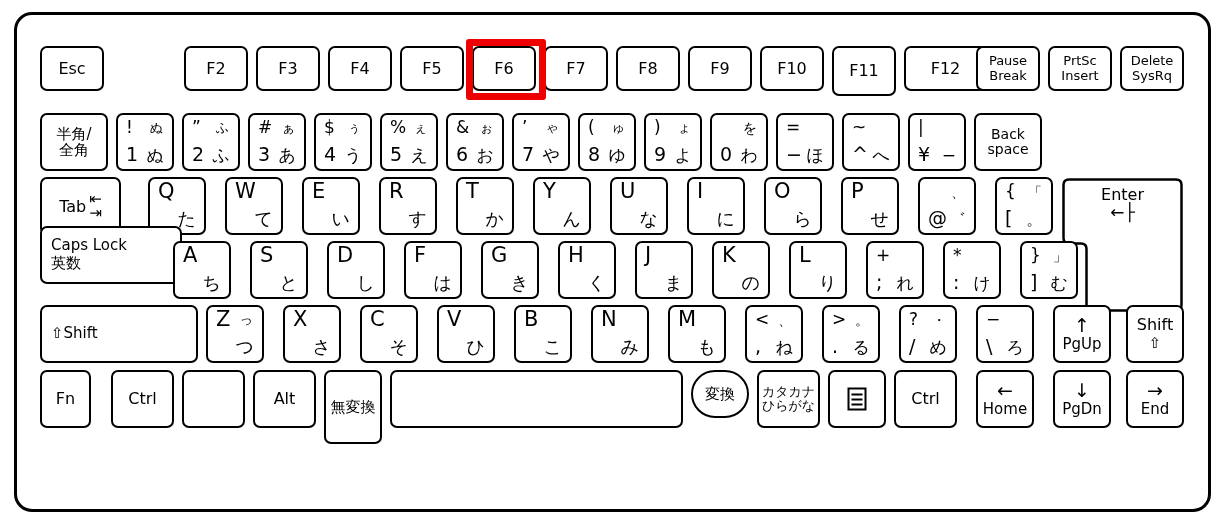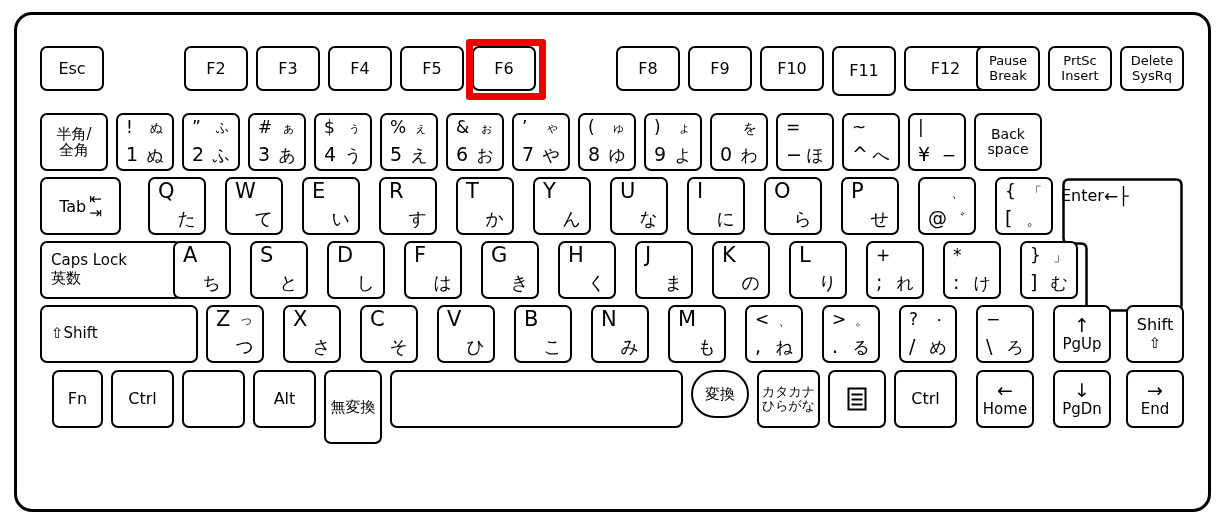--- a/index.html
+++ b/index.html
@@ -114,20 +114,21 @@
   }
   .enter-shape {
     position: absolute;
     inset: 0;
   }
   .enter-label {
     position: absolute;
     left: 0; right: 0;
     top: 10px;
     display: flex;
+    flex-direction: column;
     align-items: center;
     line-height: 1.0;
     font-size: 16px;
     z-index: 2;
   }
   .enter-arrow {
     font-size: 17px;
     margin-top: 1px;
   }
 
@@ -205,20 +206,23 @@
       <span class="lbl-center">F3</span>
     </div>
     <div class="key" style="left:311px; top:31px; width:64px; height:45px;">
       <span class="lbl-center">F4</span>
     </div>
     <div class="key" style="left:383px; top:31px; width:64px; height:45px;">
       <span class="lbl-center">F5</span>
     </div>
     <div class="key" style="left:455px; top:31px; width:64px; height:45px;">
       <span class="lbl-center">F6</span>
+    </div>
+    <div class="key" style="left:527px; top:31px; width:64px; height:45px;">
+      <span class="lbl-center">F7</span>
     </div>
     <div class="key" style="left:599px; top:31px; width:64px; height:45px;">
       <span class="lbl-center">F8</span>
     </div>
     <div class="key" style="left:671px; top:31px; width:64px; height:45px;">
       <span class="lbl-center">F9</span>
     </div>
     <div class="key" style="left:743px; top:31px; width:64px; height:45px;">
       <span class="lbl-center">F10</span>
     </div>
@@ -392,21 +396,21 @@
     <div class="enter-key" style="left:1044px; top:162px; width:123px; height:136px;">
       <svg class="enter-shape" viewBox="0 0 123 136" preserveAspectRatio="none">
         <path d="M 8 2.5 L 115 2.5 Q 120.5 2.5 120.5 8 L 120.5 128 Q 120.5 133.5 115 133.5 L 31 133.5 Q 25.5 133.5 25.5 128 L 25.5 72 Q 25.5 66.5 20 66.5 L 8 66.5 Q 2.5 66.5 2.5 61 L 2.5 8 Q 2.5 2.5 8 2.5 Z" fill="#ffffff" stroke="#000000" stroke-width="2.5" stroke-linejoin="round"></path>
       </svg>
       <span class="enter-label">
         <span>Enter</span>
         <span class="enter-arrow">←├</span>
       </span>
     </div>
 
-    <div class="key" style="left:23px; top:226px; width:142px; height:58px;padding-left:31px;">
+    <div class="key" style="left:23px; top:211px; width:142px; height:58px;padding-left:31px;">
       <span class="lbl-left">Caps Lock
 英数</span>
     </div>
     <div class="key" style="left:156px; top:226px; width:58px; height:58px;">
       <span class="c-tl alpha">A</span>
       <span class="c-br kana">ち</span>
     </div>
     <div class="key" style="left:233px; top:226px; width:58px; height:58px;">
       <span class="c-tl alpha">S</span>
       <span class="c-br kana">と</span>
@@ -520,21 +524,21 @@
         <span class="word">PgUp</span>
       </span>
     </div>
     <div class="key" style="left:1109px; top:290px; width:58px; height:58px;">
       <span class="shift-r">
         <span class="word">Shift</span>
         <span class="glyph">⇧</span>
       </span>
     </div>
 
-    <div class="key" style="left:23px; top:355px; width:51px; height:58px;margin-left:12px;">
+    <div class="key" style="left:23px; top:355px; width:51px; height:58px;">
       <span class="lbl-center">Fn</span>
     </div>
     <div class="key" style="left:94px; top:355px; width:63px; height:58px;">
       <span class="lbl-center">Ctrl</span>
     </div>
     <div class="key" style="left:165px; top:355px; width:63px; height:58px;">
       <span class="lbl-center"></span>
     </div>
     <div class="key" style="left:236px; top:355px; width:63px; height:58px;">
       <span class="lbl-center">Alt</span>

